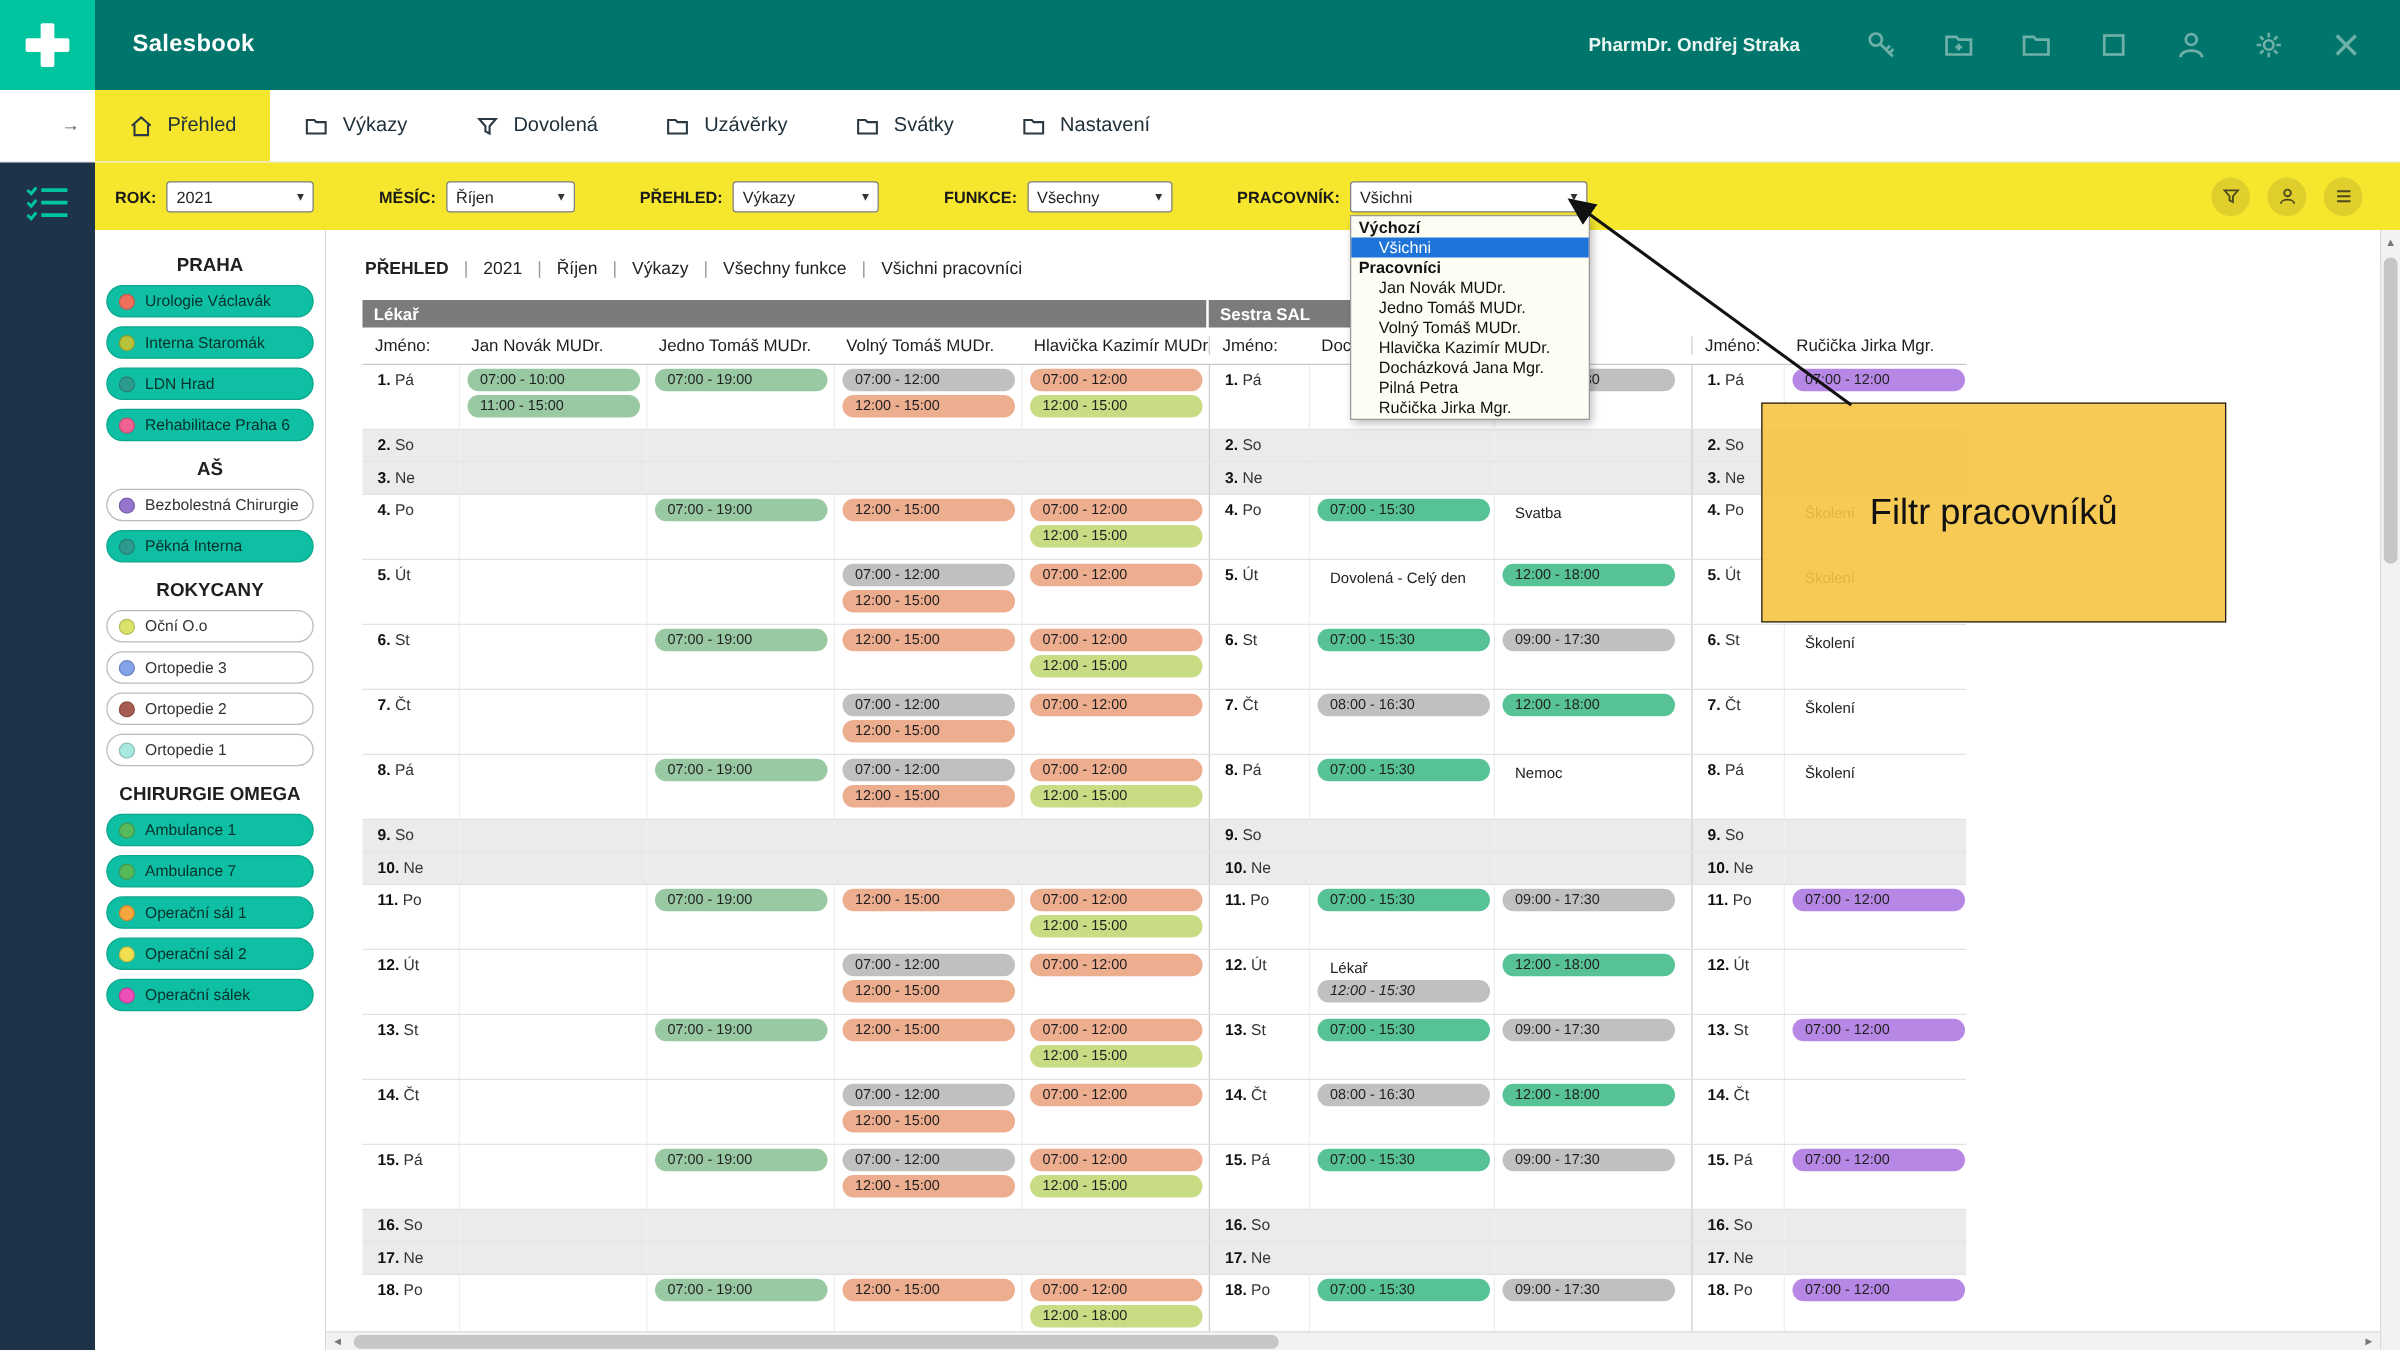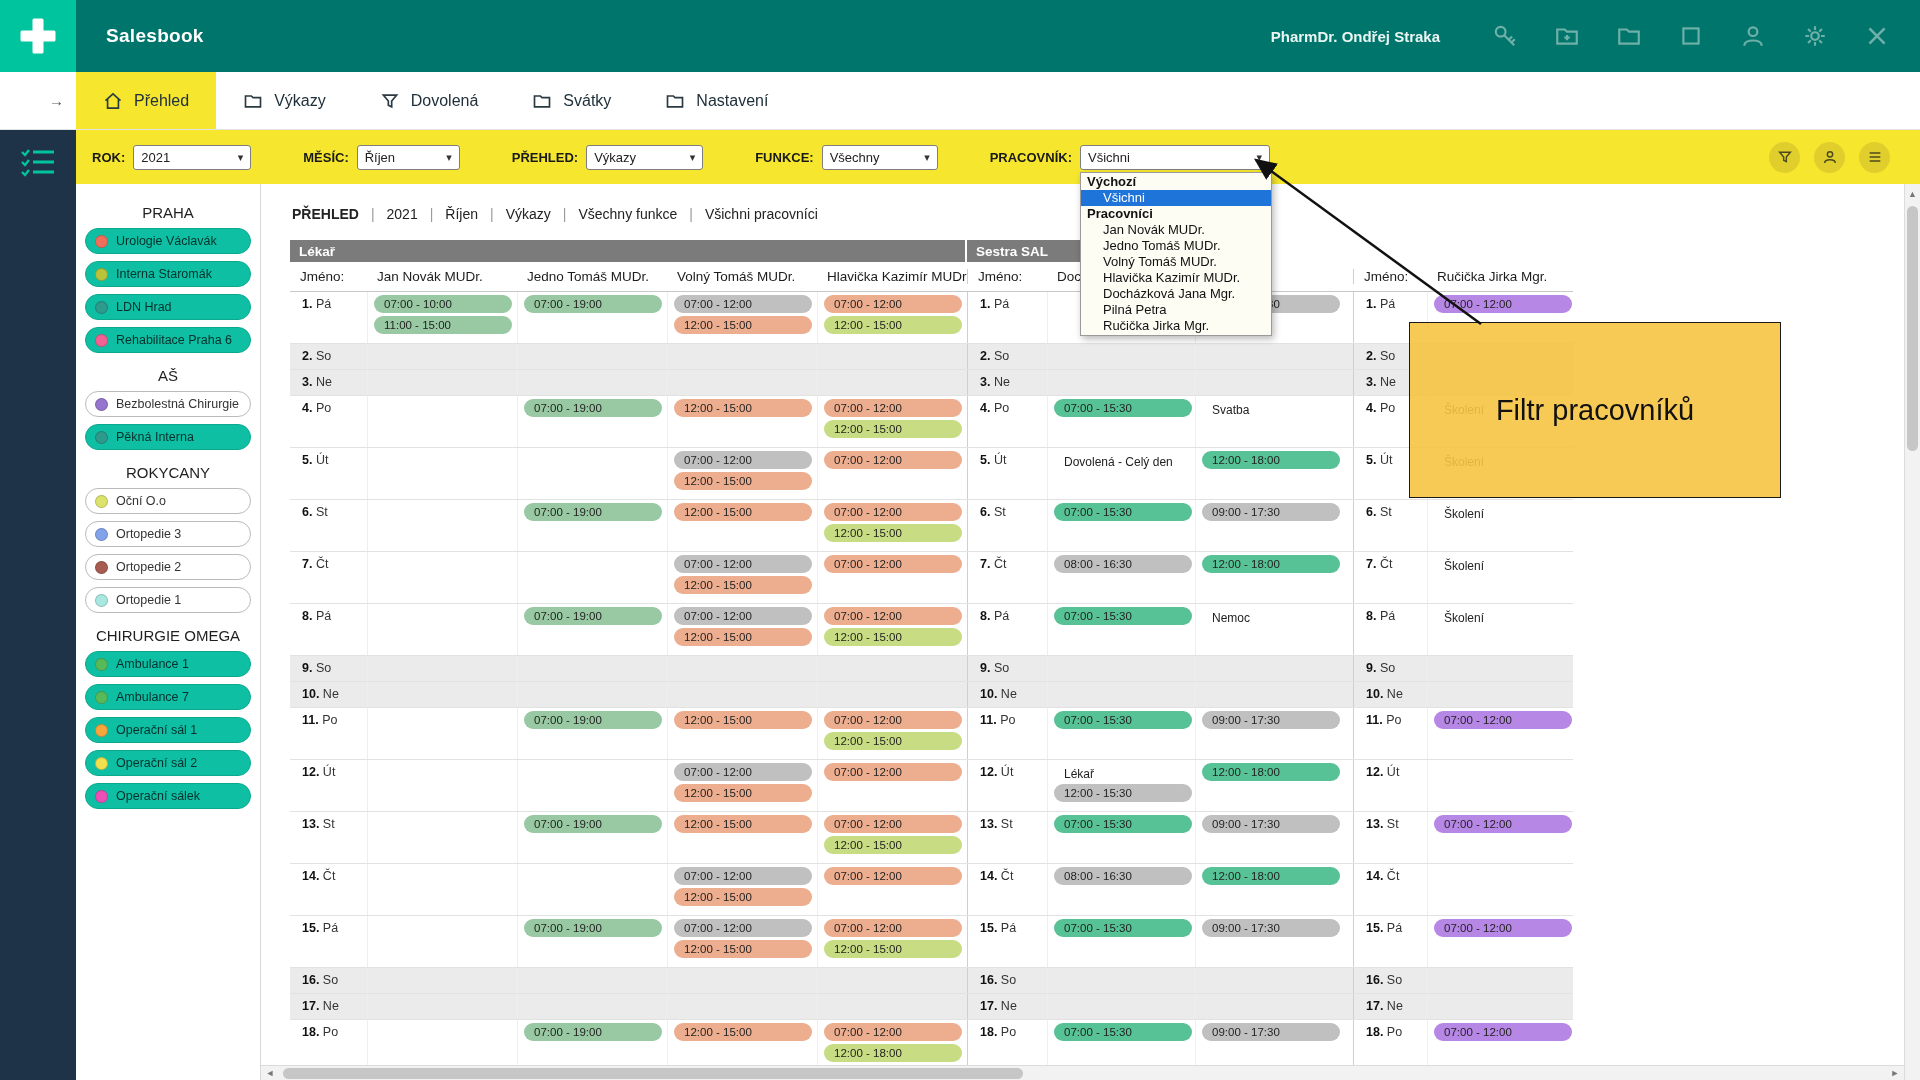--- a/index.html
+++ b/index.html
@@ -44,21 +44,21 @@
   [data-name="funkce-select"] { width:116px; }
   [data-name="pracovnik-select"] { width:190px; }
   .fs-arrow { color:#333; font-size:11px; }
   .factions { margin-left:auto; display:flex; gap:14px; padding-right:14px; }
   .fbtn { width:31px; height:31px; border-radius:50%; background:#E0CE2D; display:flex; align-items:center; justify-content:center; color:#4C4A1C; cursor:pointer; }
   .fbtn svg { width:16px; height:16px; }
 
   
   .content-row { flex:1; display:flex; min-height:0; position:relative; background:#fff; }
   .sidebar { width:185px; flex:0 0 auto; background:#fff; border-right:1px solid #D8D8D8; padding-top:6px; overflow:hidden; }
-  .sb-title { text-align:center; font-weight:normal; font-size:15px; color:#1f1f1f; margin:14px 0 6px; }
+  .sb-title { text-align:center; font-weight:bold; font-size:15px; color:#1f1f1f; margin:14px 0 6px; }
   .sb-pill { display:flex; align-items:center; gap:8px; margin:7px 9px; padding:5px 9px; border-radius:14px; font-size:12.5px; cursor:pointer; }
   .sb-pill.teal { background:#0FBFA4; border:1px solid #0BA88D; color:#06312C; }
   .sb-pill.white { background:#fff; border:1px solid #BBB; color:#333; }
   .sb-dot { width:13px; height:13px; border-radius:50%; flex:0 0 auto; border:1px solid rgba(0,0,0,.18); }
 
   .main { flex:1; position:relative; overflow:hidden; background:#fff; padding:22px 0 0 29px; }
   .breadcrumb { display:flex; align-items:center; font-size:14px; color:#222; margin-bottom:18px; }
   .bc-item { padding:0 12px; }
   .bc-item:first-child { padding-left:2px; font-weight:bold; }
   .bc-sep { color:#9a9a9a; }
@@ -172,20 +172,26 @@
               <path d="M3 6 H10 L12 8 H21 V19 H3 Z"></path>
             </svg></span>
           <span class="tab-label" data-name="tab-label">Výkazy</span>
         </div>
         <div class="tab" data-name="tab-dovolena">
           <span class="tab-icon" data-name="funnel-icon"><svg viewBox="0 0 24 24" fill="none" stroke="currentColor" stroke-width="2">
               <path d="M4 5 H20 L14 12 V19 L10 17 V12 Z"></path>
             </svg></span>
           <span class="tab-label" data-name="tab-label">Dovolená</span>
         </div>
+        <div class="tab" data-name="tab-uzaverky">
+          <span class="tab-icon" data-name="folder-icon"><svg viewBox="0 0 24 24" fill="none" stroke="currentColor" stroke-width="2">
+              <path d="M3 6 H10 L12 8 H21 V19 H3 Z"></path>
+            </svg></span>
+          <span class="tab-label" data-name="tab-label">Uzávěrky</span>
+        </div>
         <div class="tab" data-name="tab-svatky">
           <span class="tab-icon" data-name="folder-icon"><svg viewBox="0 0 24 24" fill="none" stroke="currentColor" stroke-width="2">
               <path d="M3 6 H10 L12 8 H21 V19 H3 Z"></path>
             </svg></span>
           <span class="tab-label" data-name="tab-label">Svátky</span>
         </div>
         <div class="tab" data-name="tab-nastaveni">
           <span class="tab-icon" data-name="folder-icon"><svg viewBox="0 0 24 24" fill="none" stroke="currentColor" stroke-width="2">
               <path d="M3 6 H10 L12 8 H21 V19 H3 Z"></path>
             </svg></span>
@@ -577,21 +583,21 @@
               <div class="pc" data-name="shift-cell" style="width: 150px;">
                 <div class="pill" data-name="shift-pill" style="background: rgb(192, 192, 192);">07:00 - 12:00</div>
                 <div class="pill" data-name="shift-pill" style="background: rgb(237, 173, 143);">12:00 - 15:00</div>
               </div>
               <div class="pc" data-name="shift-cell" style="width: 150px;">
                 <div class="pill" data-name="shift-pill" style="background: rgb(237, 173, 143);">07:00 - 12:00</div>
               </div>
               <div class="dc gsep" data-name="day-cell" style="width: 80px;"><b>12.</b> Út</div>
               <div class="pc" data-name="shift-cell" style="width: 148px;">
                 <div class="celltext" data-name="shift-note">Lékař</div>
-                <div class="pill" data-name="shift-pill" style="background: rgb(192, 192, 192);">12:00 - 15:30</div>
+                <div class="pill" data-name="shift-pill" style="background: rgb(192, 192, 192); font-style: italic;">12:00 - 15:30</div>
               </div>
               <div class="pc" data-name="shift-cell" style="width: 158px;">
                 <div class="pill" data-name="shift-pill" style="background: rgb(87, 194, 149);">12:00 - 18:00</div>
               </div>
               <div class="dc gsep" data-name="day-cell" style="width: 74px;"><b>12.</b> Út</div>
               <div class="pc" data-name="shift-cell" style="width: 146px;"></div>
             </div>
             <div class="day-row" data-name="schedule-row">
               <div class="dc" data-name="day-cell" style="width: 77px;"><b>13.</b> St</div>
               <div class="pc" data-name="shift-cell" style="width: 150px;"></div>

